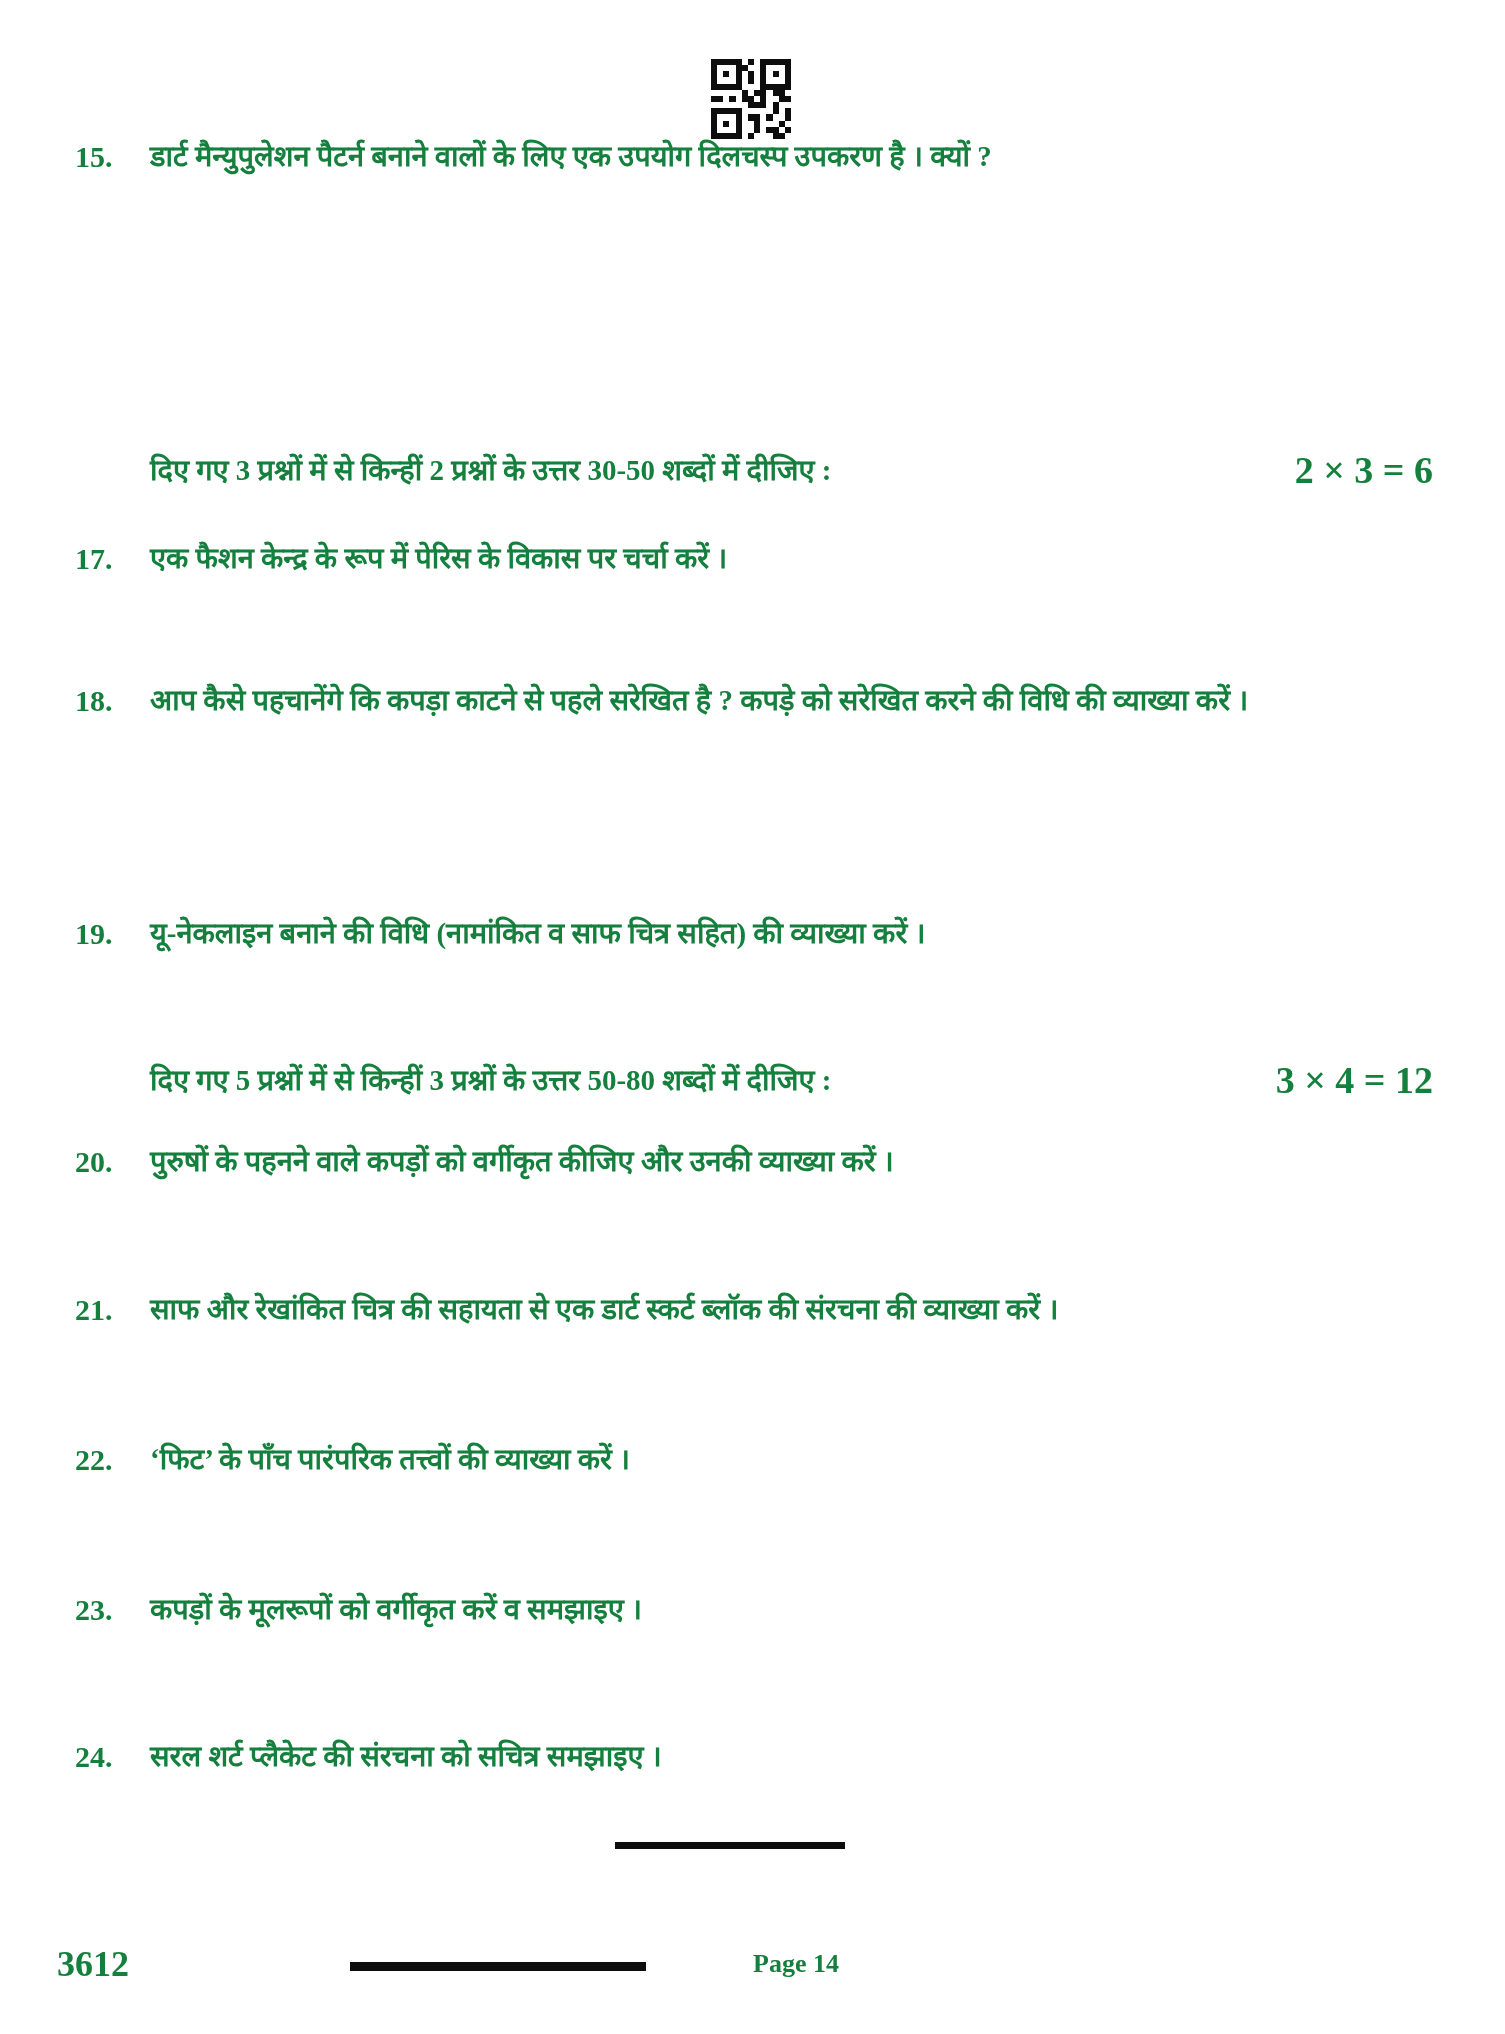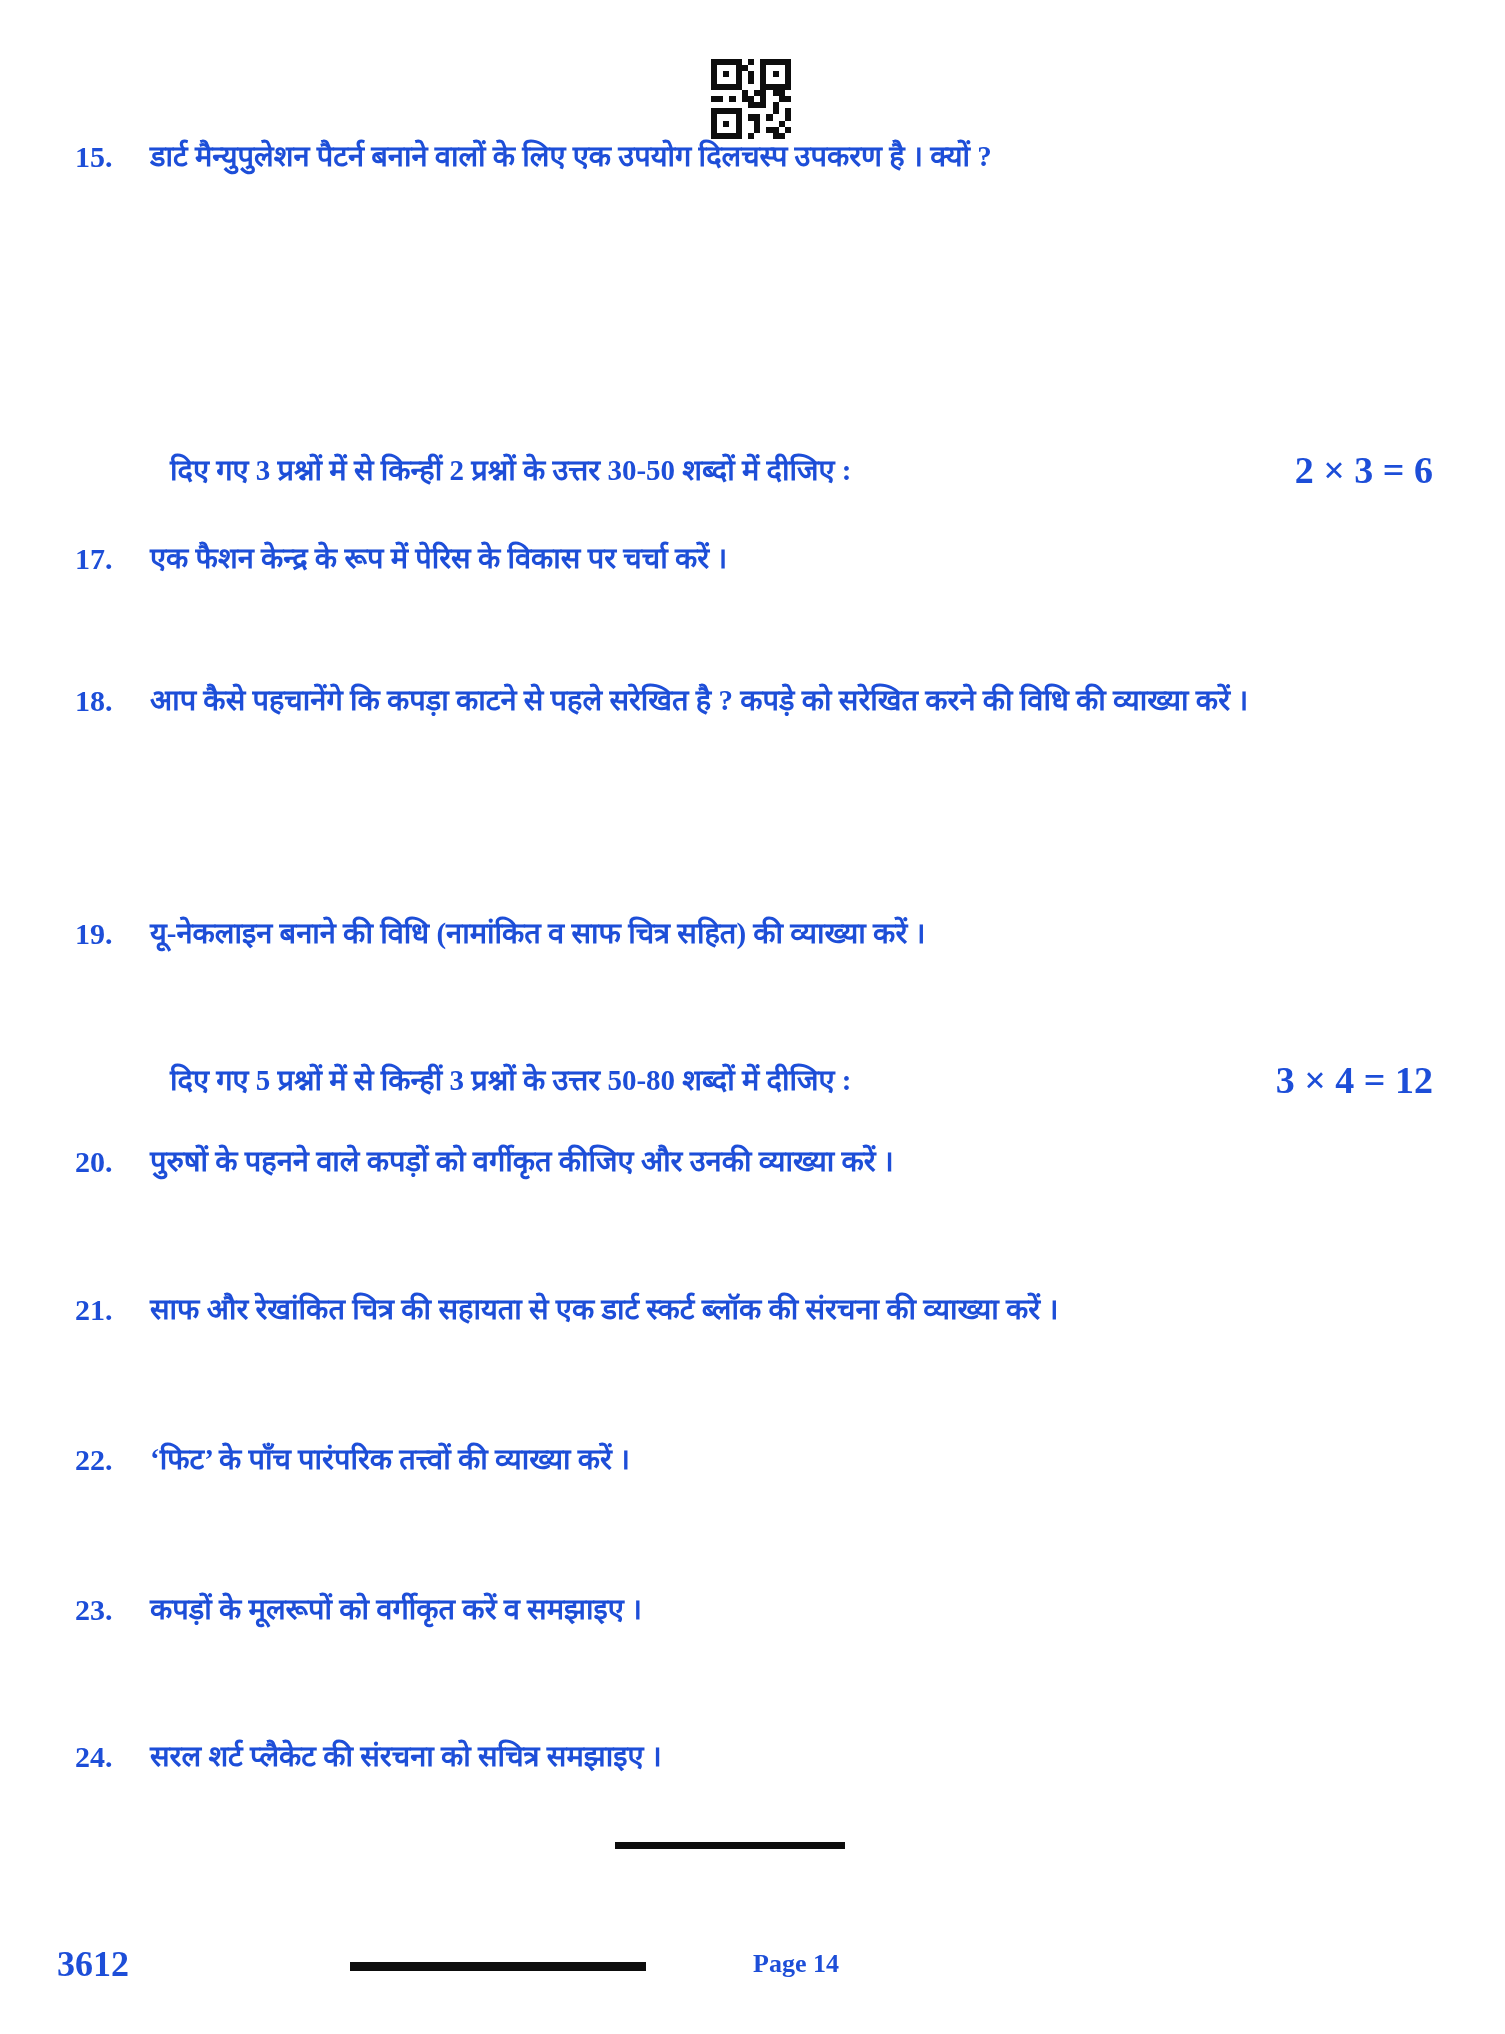--- a/index.html
+++ b/index.html
@@ -2,38 +2,38 @@
 <html><head>
 <meta charset="utf-8">
 <style>
   html,body{margin:0;padding:0;background:#e8e8e8;}
   .sheet{
     position:relative;
     width:1505px;height:2034px;
     margin:0 auto;
     background:#ffffff;
     font-family:"Liberation Serif","DejaVu Serif",serif;
-    color:#1d4ed8;
+    color:#15803d;
     font-weight:bold;
     overflow:hidden;
   }
   .qr{position:absolute;left:711px;top:58px;width:80px;height:82px;}
   .qr svg{width:100%;height:100%;}
   .q-row{
     position:absolute;left:75px;right:75px;
     font-size:29px;line-height:77px;
   }
   .q-num{position:absolute;left:0;top:0;width:70px;font-size:30px;}
   .q-text{margin-left:75px;text-align:justify;}
   .instr-row{
     position:absolute;left:150px;right:72px;
     display:flex;justify-content:space-between;align-items:flex-start;
     font-size:29px;line-height:77px;
   }
-  .instr-text{text-align:left;margin-left:20px;}
+  .instr-text{text-align:left;}
   .instr-marks{font-size:38px;white-space:nowrap;margin-left:30px;}
   .divider{position:absolute;left:615px;top:1842px;width:230px;height:7px;background:#0d0d0d;}
   .footer-code{position:absolute;left:57px;top:1936px;font-size:36px;line-height:56px;}
   .footer-line{position:absolute;left:350px;top:1962px;width:296px;height:9px;background:#0d0d0d;}
   .footer-page{position:absolute;left:753px;top:1936px;font-size:26px;line-height:56px;}
 </style>
 </head>
 <body>
 
 <div class="sheet">

